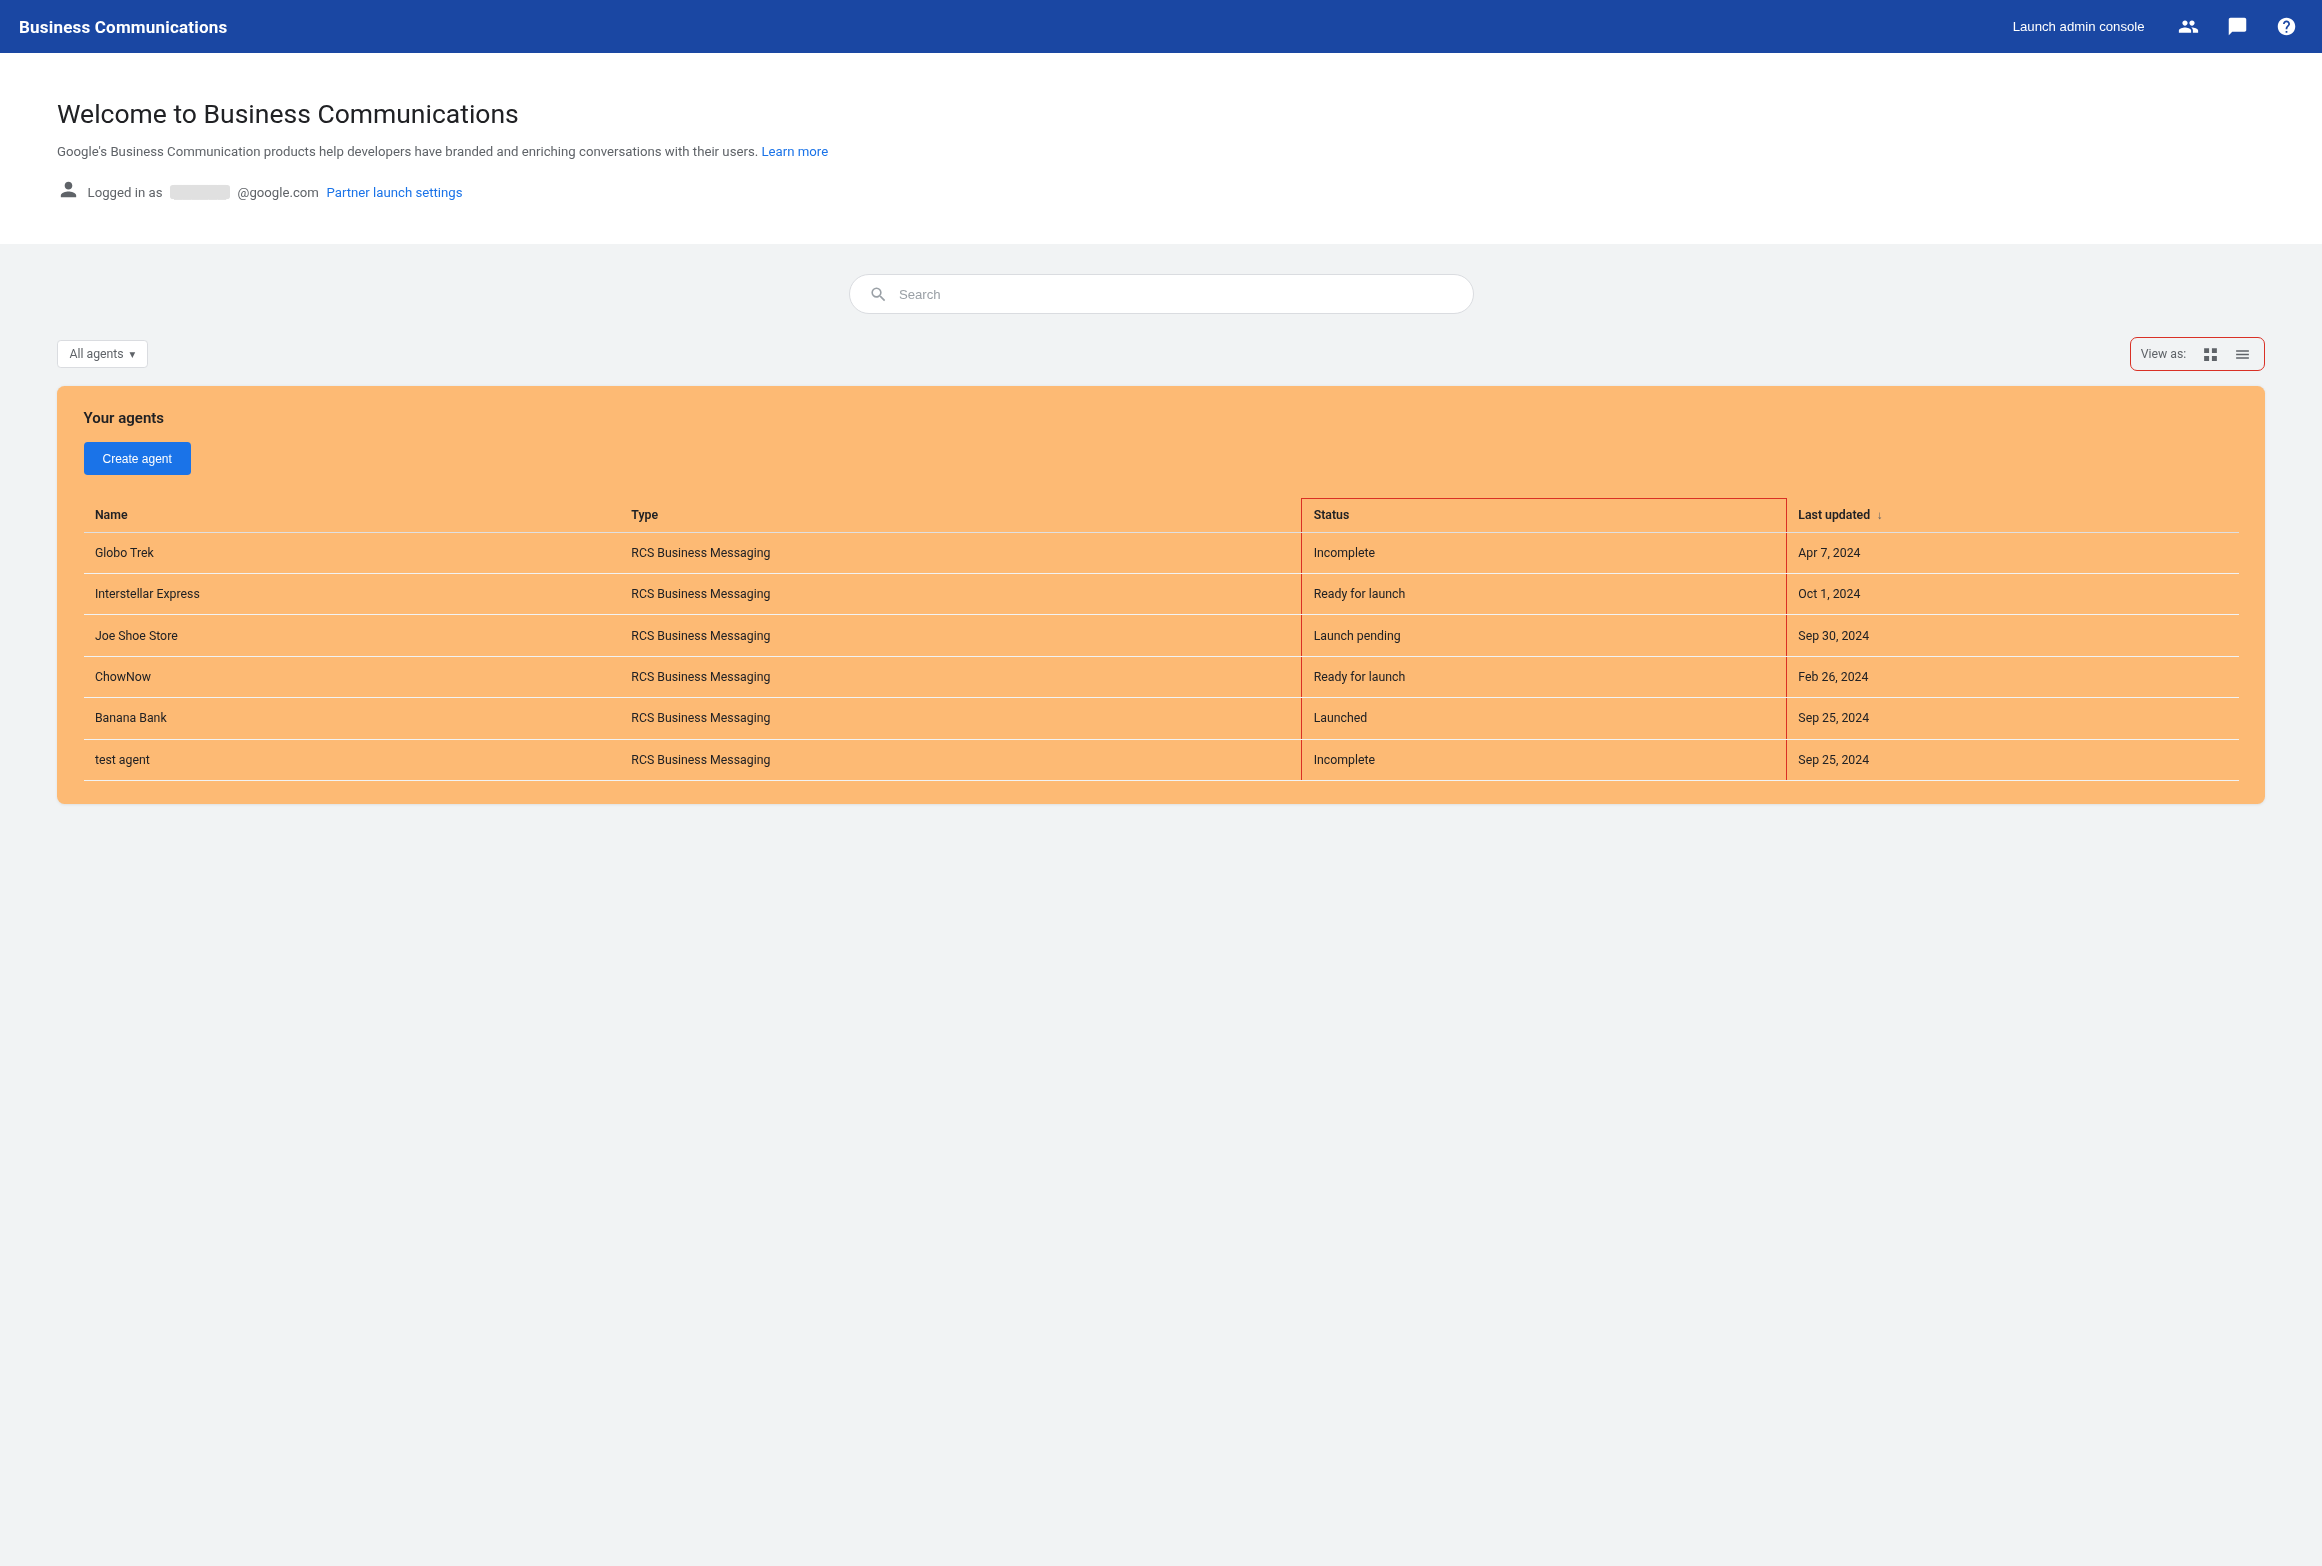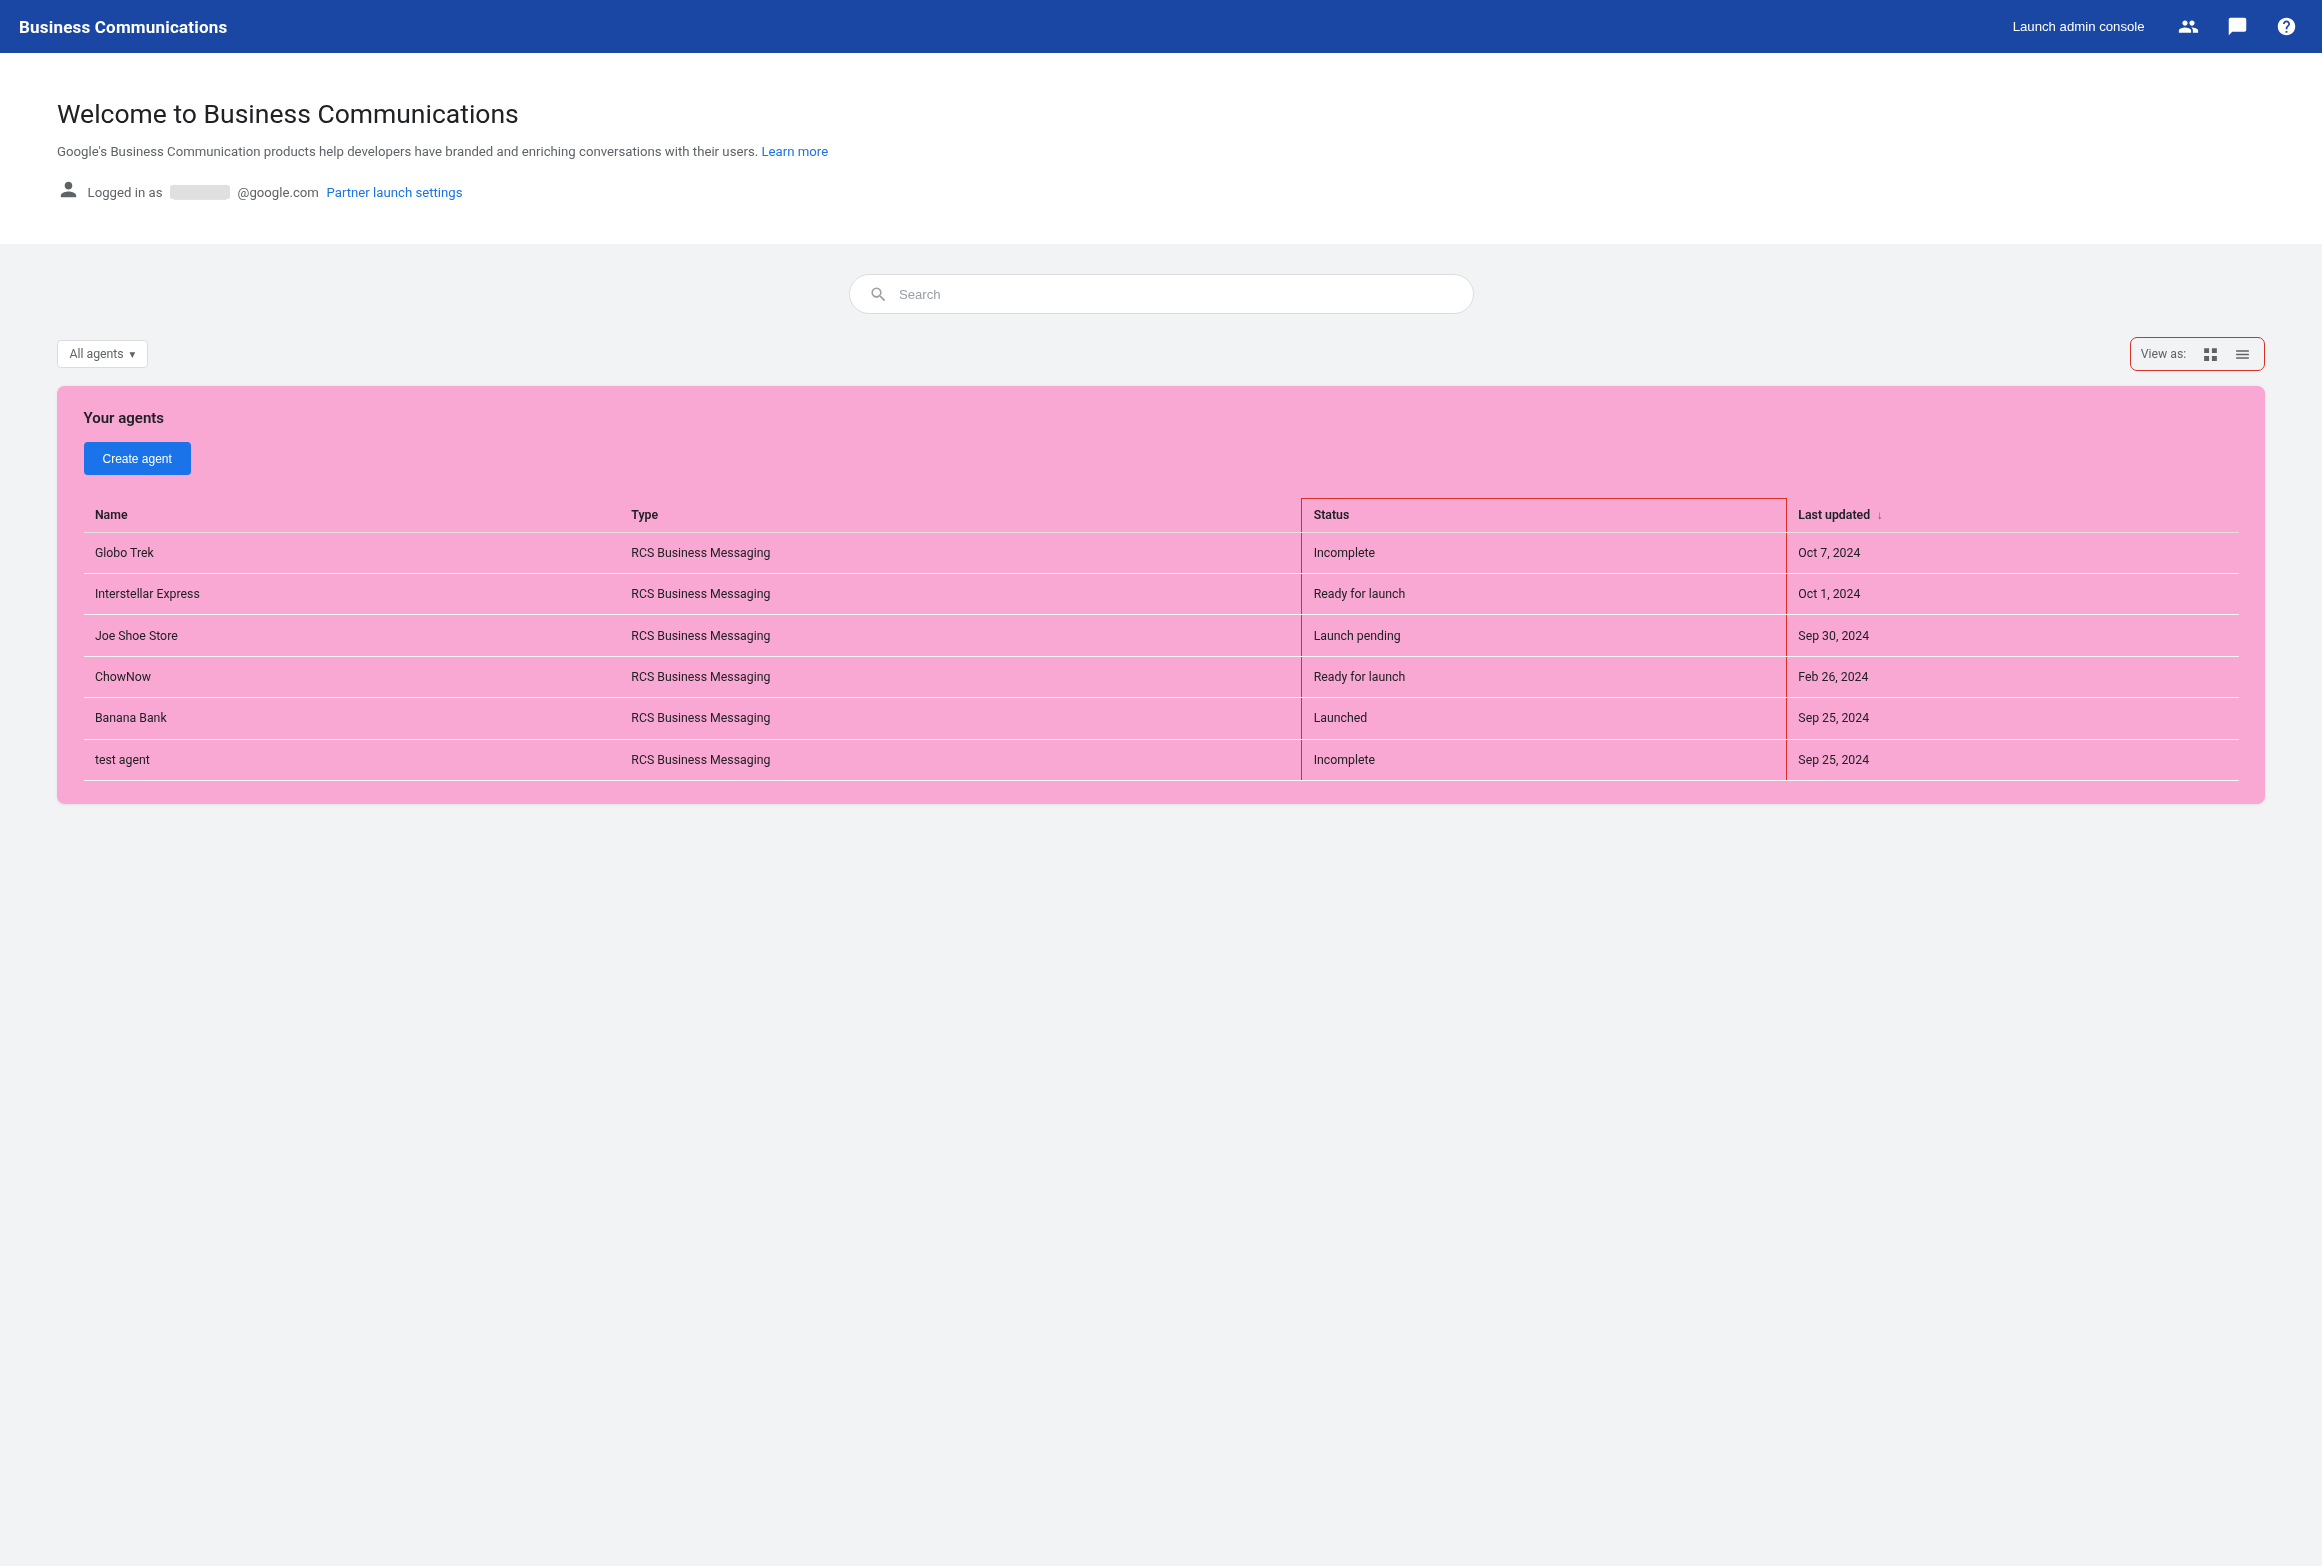--- a/index.html
+++ b/index.html
@@ -177,21 +177,21 @@
       border-radius: 2.8px;
       color: #5f6368;
       font-size: 15px;
       display: flex;
       align-items: center;
       justify-content: center;
     }
 
     
     .agents-card {
-      background: #f9a8d4;
+      background: #fdba74;
       border-radius: 7.6px;
       padding: 23px 26.5px;
       box-shadow: 0 0.9px 2.8px rgba(0,0,0,0.08);
     }
     .agents-title {
       font-size: 15px;
       font-weight: 600;
       color: #202124;
       margin-bottom: 15px;
     }
@@ -334,21 +334,21 @@
             Last updated
             <span class="sort-icon">↓</span>
           </th>
         </tr>
       </thead>
       <tbody id="agents-tbody">
       <tr style="cursor: pointer;">
             <td>Globo Trek</td>
             <td>RCS Business Messaging</td>
             <td class="td-status">Incomplete</td>
-            <td>Oct 7, 2024</td>
+            <td>Apr 7, 2024</td>
           </tr>
           <tr style="cursor: pointer;">
             <td>Interstellar Express</td>
             <td>RCS Business Messaging</td>
             <td class="td-status">Ready for launch</td>
             <td>Oct 1, 2024</td>
           </tr>
           <tr style="cursor: pointer;">
             <td>Joe Shoe Store</td>
             <td>RCS Business Messaging</td>

